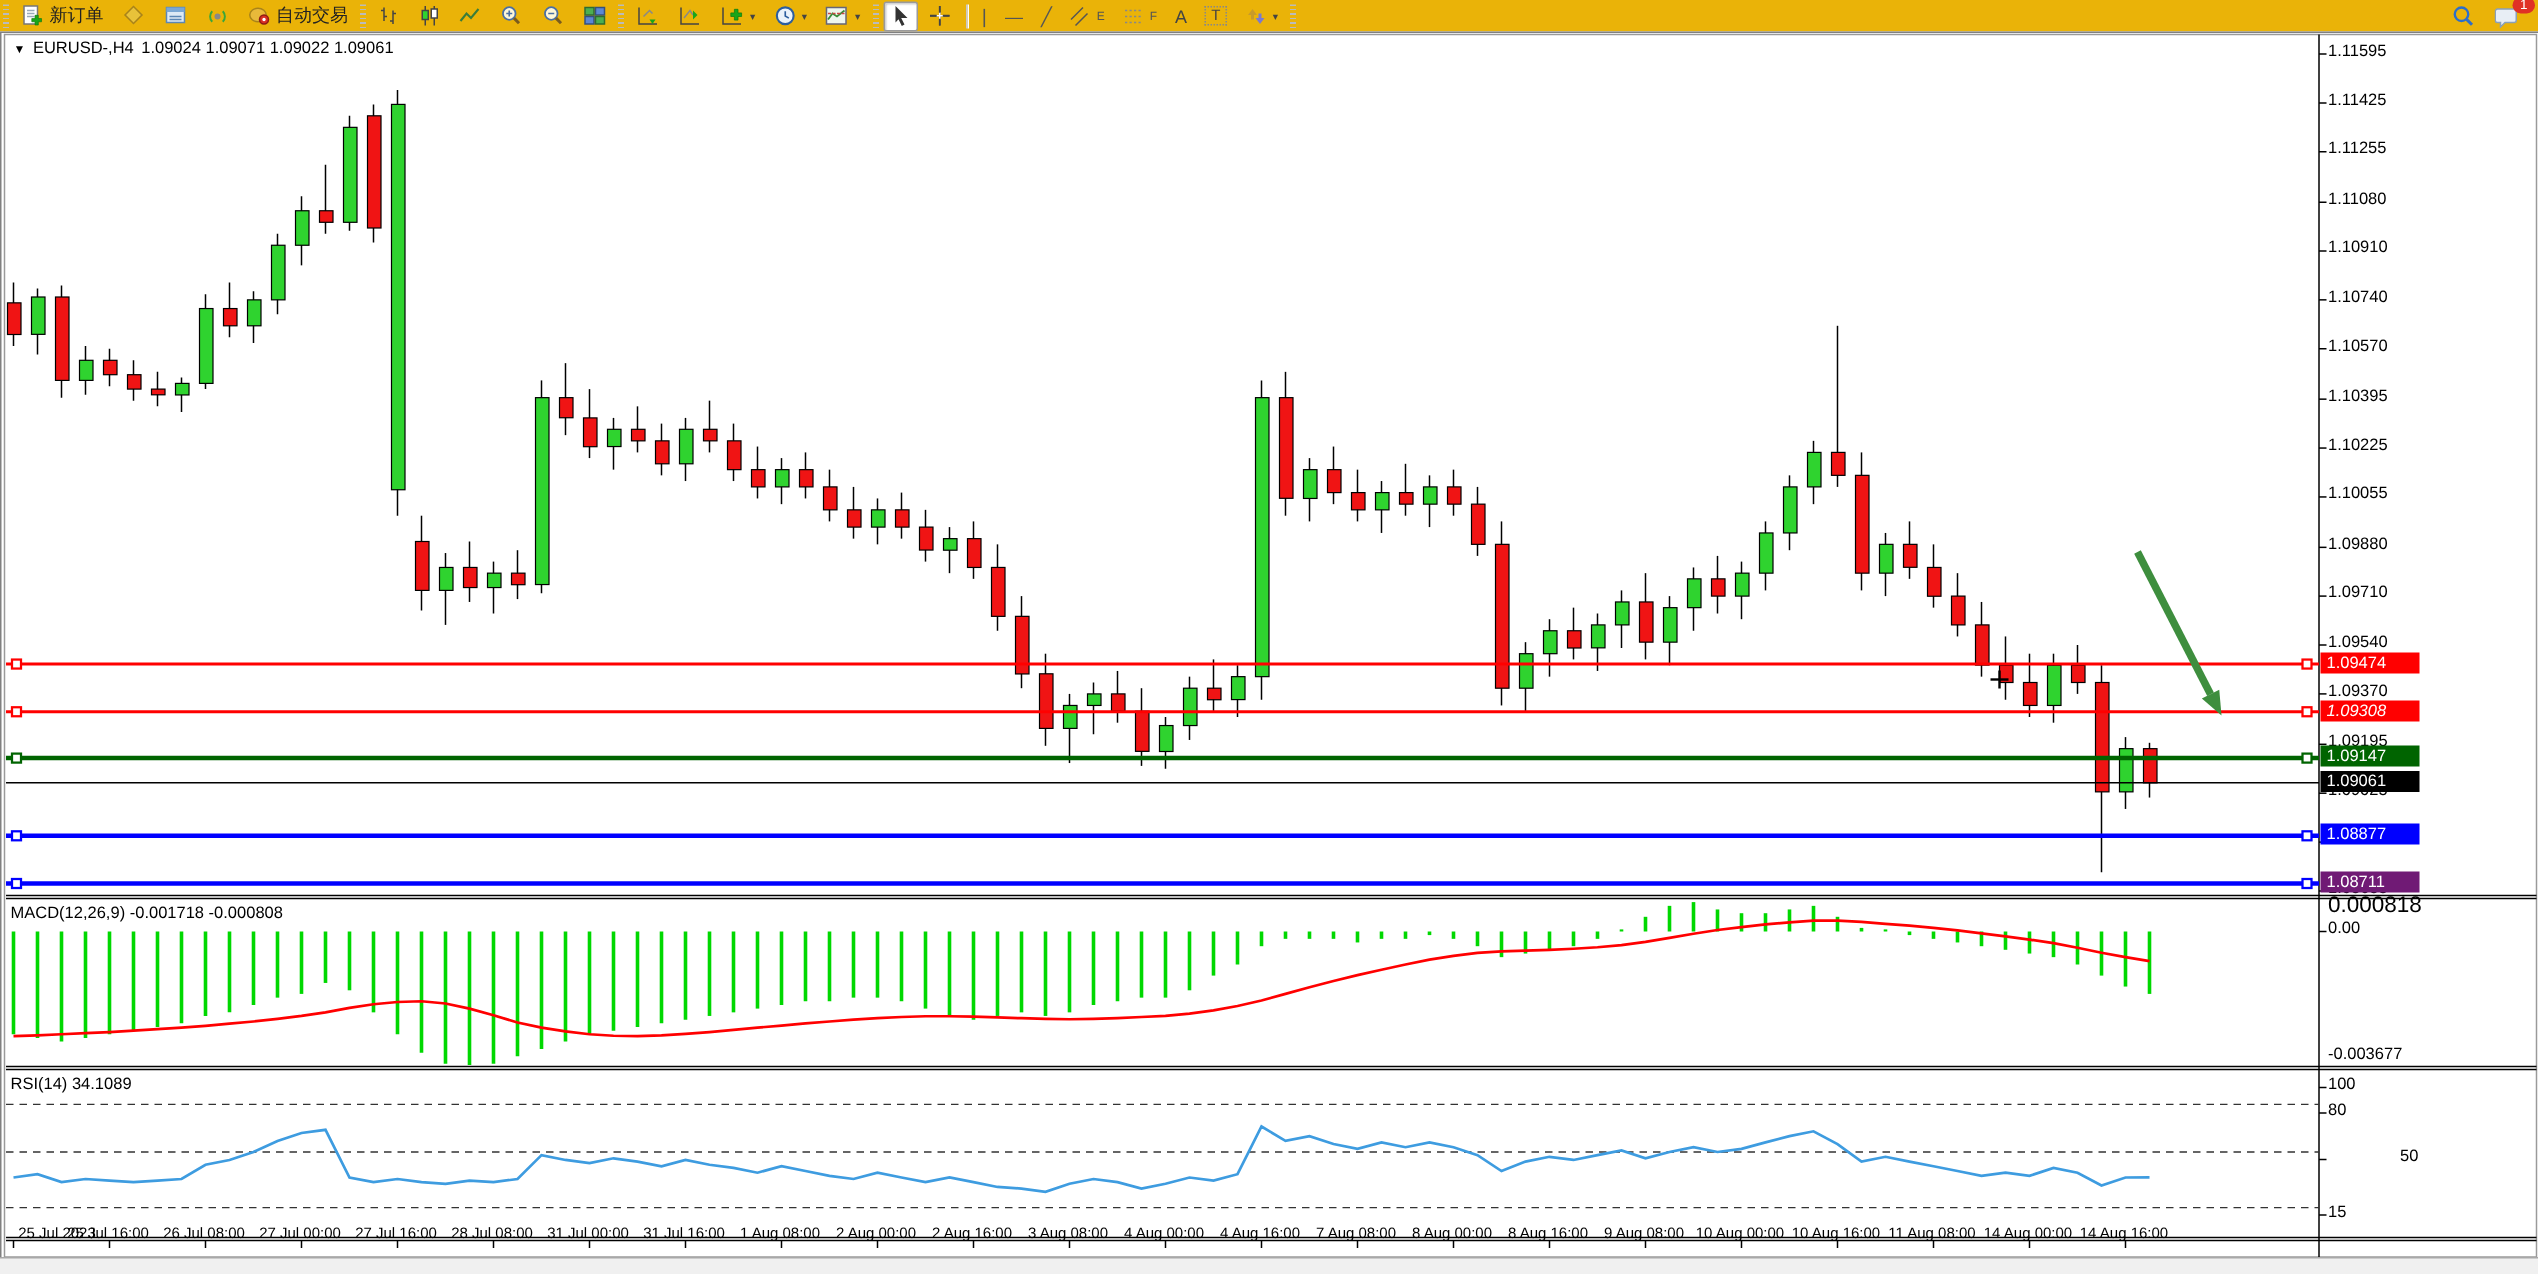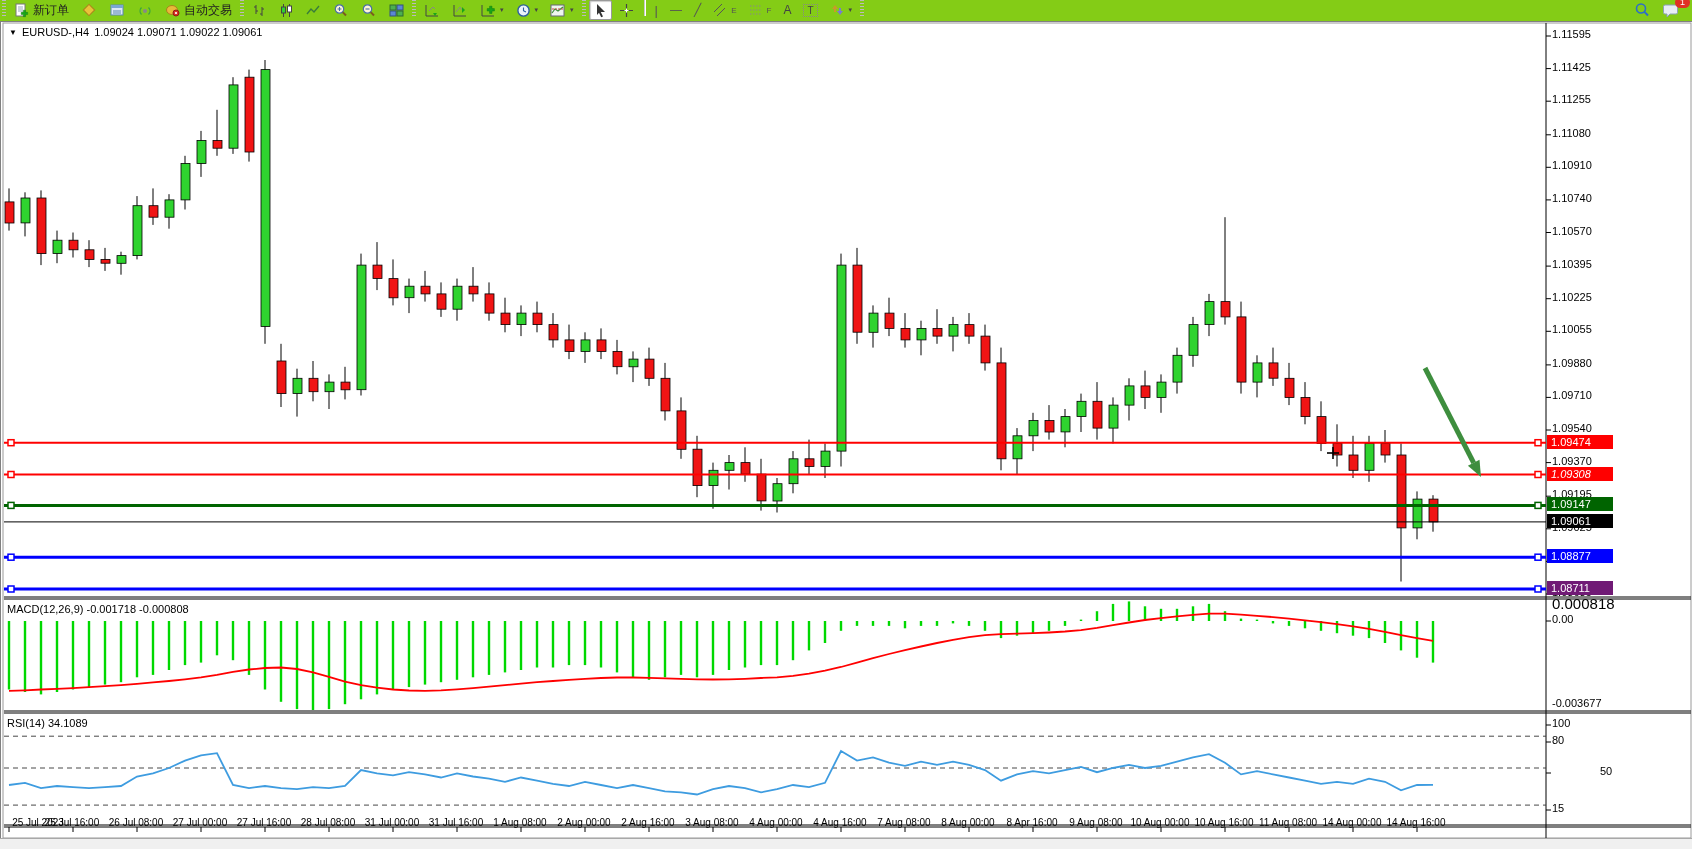--- a/index.html
+++ b/index.html
@@ -1,19 +1,19 @@
 <!DOCTYPE html>
 <html><head>
 <meta charset="utf-8">
 <style>
   html,body{margin:0;padding:0;background:#fff;width:1692px;height:849px;overflow:hidden;
     font-family:"Liberation Sans","DejaVu Sans",sans-serif;-webkit-font-smoothing:antialiased;}
   
-  #toolbar{position:absolute;left:0;top:0;width:1692px;height:21px;background:#84cc16;
-    border-bottom:1px solid #b5b5b5;display:flex;align-items:flex-start;font-size:12px;color:#222;}
+  #toolbar{position:absolute;left:0;top:0;width:1692px;height:21px;background:#eab308;
+    border-bottom:1px solid #b5b5b5;display:flex;align-items:center;font-size:12px;color:#222;}
   .tbtn{display:flex;align-items:center;gap:3px;padding:1px 4px;margin:0 1px;border:1px solid transparent;
     border-radius:2px;cursor:default;white-space:nowrap;height:16px;}
   .tbtn.active{background:#fff;border:1px solid #9a9a9a;box-shadow:inset 1px 1px 1px #cfcfcf;}
   .tsep{width:1px;height:16px;background:#c8c8c8;margin:0 4px;box-shadow:1px 0 0 #fff;}
   .tgrip{width:4px;height:16px;margin:0 2px;background:repeating-linear-gradient(to bottom,#bbb 0 1px,transparent 1px 3px);}
   .tf{font-size:11px;color:#333;padding:2px 6px;}
   .caret{font-size:7px;color:#444;margin-left:1px;}
   .ic{display:inline-block;vertical-align:middle;}
   .cjk{font-size:12px;}
   #tb-right{margin-left:auto;display:flex;align-items:center;margin-right:6px;}
@@ -634,21 +634,21 @@
     <div class="tlabel" style="left: 352px;">31 Jul 00:00</div>
     <div class="tlabel" style="left: 416px;">31 Jul 16:00</div>
     <div class="tlabel" style="left: 480px;">1 Aug 08:00</div>
     <div class="tlabel" style="left: 544px;">2 Aug 00:00</div>
     <div class="tlabel" style="left: 608px;">2 Aug 16:00</div>
     <div class="tlabel" style="left: 672px;">3 Aug 08:00</div>
     <div class="tlabel" style="left: 736px;">4 Aug 00:00</div>
     <div class="tlabel" style="left: 800px;">4 Aug 16:00</div>
     <div class="tlabel" style="left: 864px;">7 Aug 08:00</div>
     <div class="tlabel" style="left: 928px;">8 Aug 00:00</div>
-    <div class="tlabel" style="left: 992px;">8 Apr 16:00</div>
+    <div class="tlabel" style="left: 992px;">8 Aug 16:00</div>
     <div class="tlabel" style="left: 1056px;">9 Aug 08:00</div>
     <div class="tlabel" style="left: 1120px;">10 Aug 00:00</div>
     <div class="tlabel" style="left: 1184px;">10 Aug 16:00</div>
     <div class="tlabel" style="left: 1248px;">11 Aug 08:00</div>
     <div class="tlabel" style="left: 1312px;">14 Aug 00:00</div>
     <div class="tlabel" style="left: 1376px;">14 Aug 16:00</div>
   </div>
 
 <div id="scrollstrip">
   

